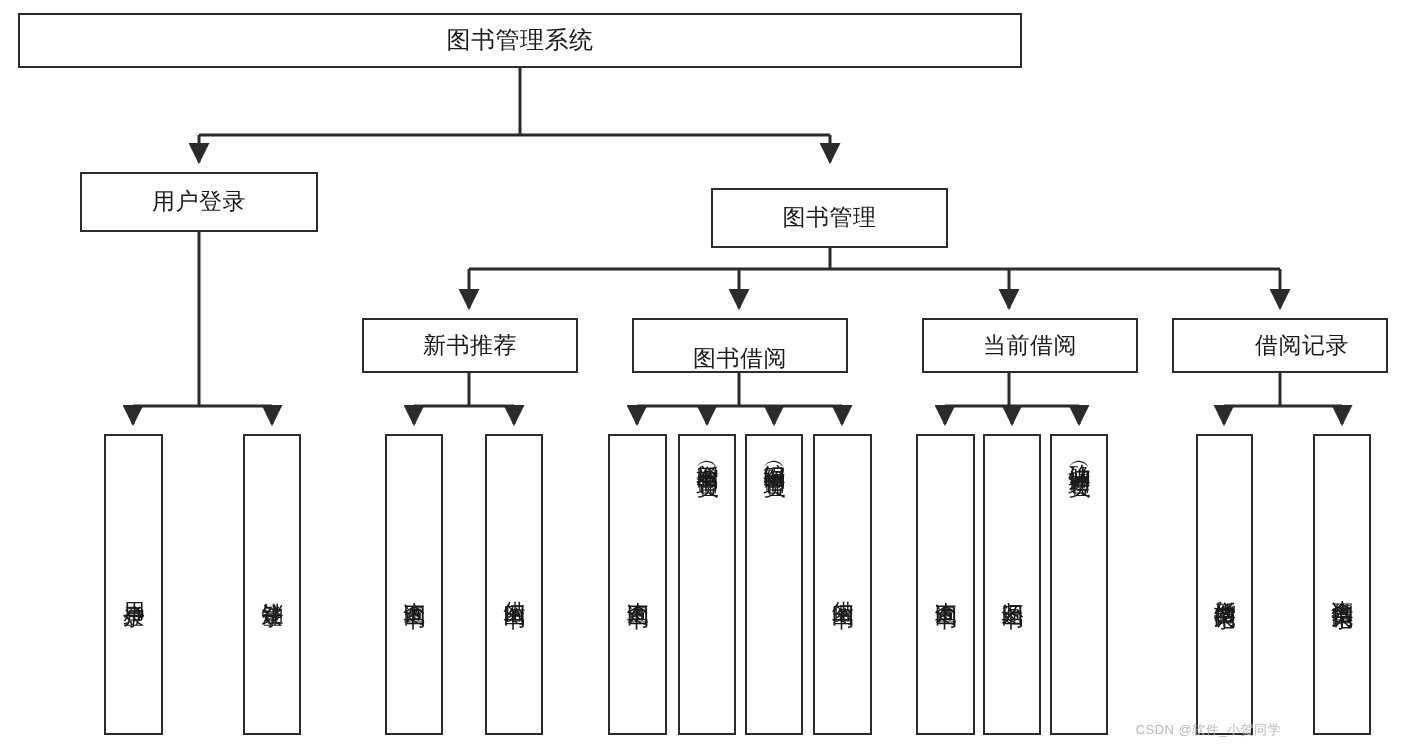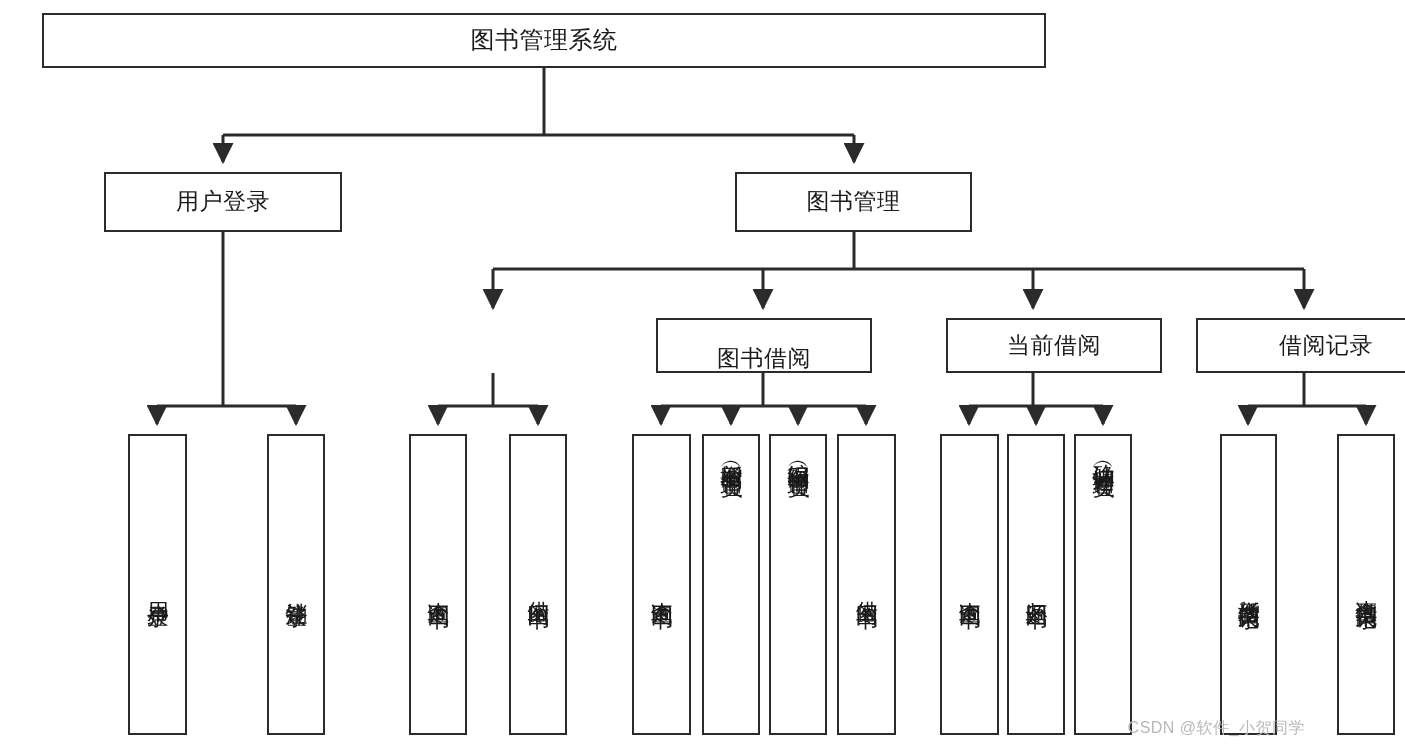--- a/index.html
+++ b/index.html
@@ -11,21 +11,20 @@
     width: 1405px;
     height: 747px;
     font-family: "Liberation Sans", "DejaVu Sans", sans-serif;
     overflow: hidden;
   }
   #canvas {
     position: relative;
     width: 1289px;
     height: 747px;
     background: #ffffff;
-    margin-left: 24px;
   }
   #edges {
     position: absolute;
     left: 0;
     top: 0;
     width: 1405px;
     height: 747px;
     pointer-events: none;
   }
   .node {
@@ -67,21 +66,21 @@
     justify-content: center;
   }
   .leafwrap.toppad {
     align-items: flex-start;
     padding-top: 4px;
   }
   #watermark {
     position: absolute;
     right: 8px;
     bottom: 8px;
-    font-size: 16px;
+    font-size: 13px;
     color: #b9b9b9;
     letter-spacing: 0.5px;
     white-space: nowrap;
   }
 </style>
 </head>
 <body>
 
 <div id="canvas">
 
@@ -135,24 +134,27 @@
     </g>
   </svg>
 
   <div class="node root horiz" style="left:18px; top:13px; width:1004px; height:55px;">
     <span>图书管理系统</span>
   </div>
 
   <div class="node horiz" style="left:80px; top:172px; width:238px; height:60px;">
     <span>用户登录</span>
   </div>
-  <div class="node horiz" style="left:711px; top:172px; width:237px; height:60px;">
+  <div class="node horiz" style="left:711px; top:188px; width:237px; height:60px;">
     <span>图书管理</span>
   </div>
 
+  <div class="node horiz" style="left:362px; top:318px; width:216px; height:55px;">
+    <span>新书推荐</span>
+  </div>
   <div class="node horiz" style="left:632px; top:318px; width:216px; height:55px;align-items:flex-end;">
     <span>图书借阅</span>
   </div>
   <div class="node horiz" style="left:922px; top:318px; width:216px; height:55px;">
     <span>当前借阅</span>
   </div>
   <div class="node horiz" style="left:1172px; top:318px; width:216px; height:55px;padding-left:44px;">
     <span>借阅记录</span>
   </div>
 

